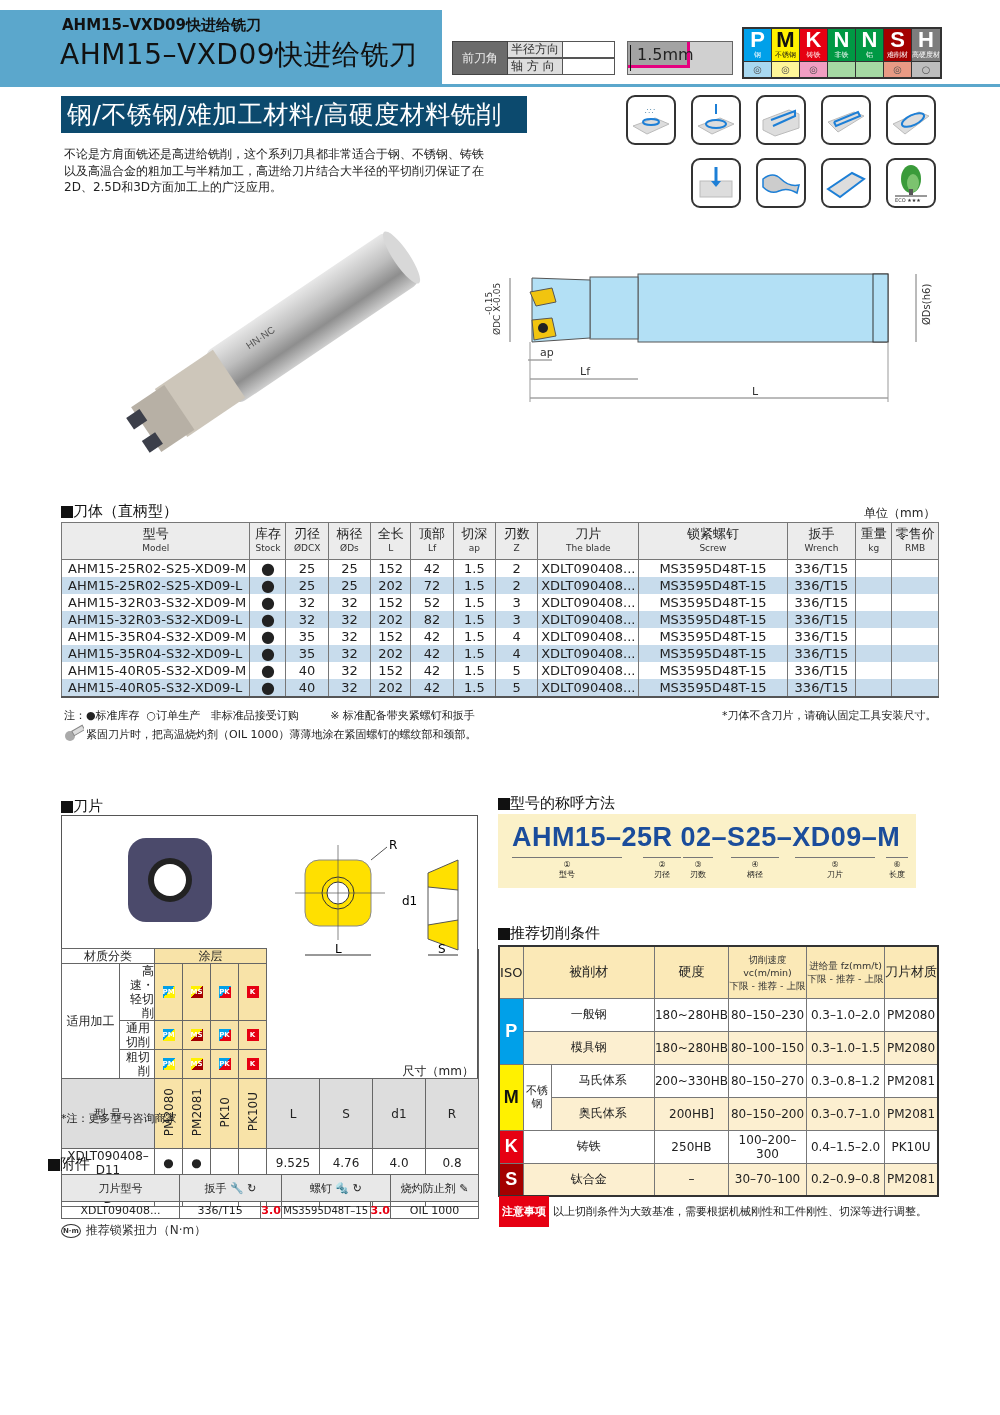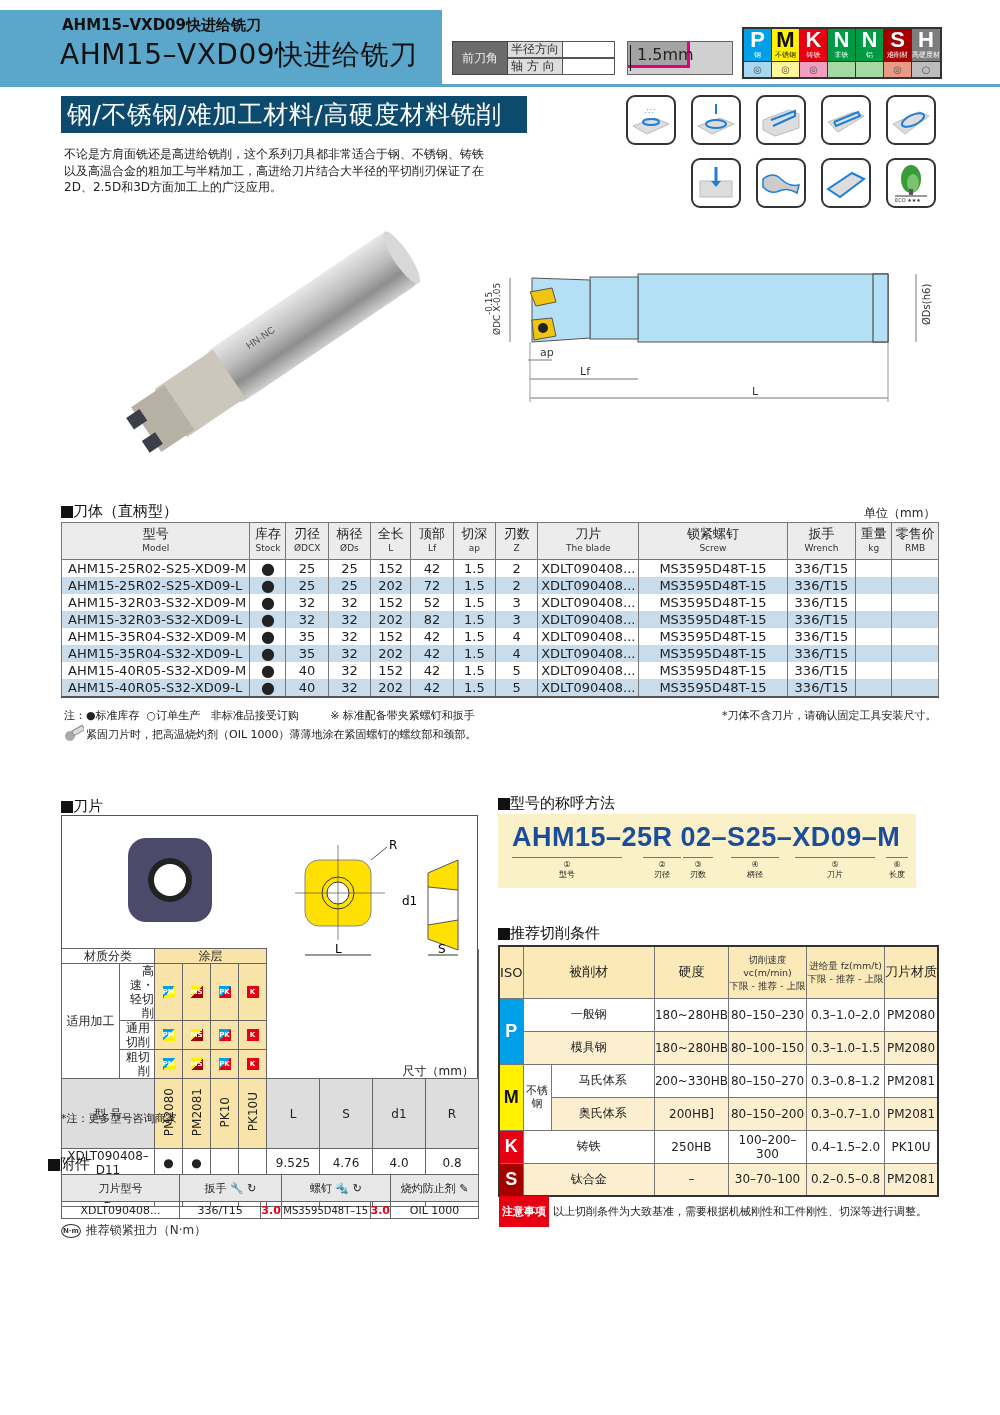--- a/index.html
+++ b/index.html
@@ -620,21 +620,21 @@
         <td class="d">250HB</td>
         <td class="d">100–200–300</td>
         <td class="d">0.4–1.5–2.0</td>
         <td class="d">PK10U</td>
       </tr>
       <tr class="alt">
         <td class="isoc" style="background:#a40000">S</td>
         <td colspan="2" class="d">钛合金</td>
         <td class="d">–</td>
         <td class="d">30–70–100</td>
-        <td class="d">0.2–0.5–0.8</td>
+        <td class="d">0.2–0.9–0.8</td>
         <td class="d">PM2081</td>
       </tr>
     </tbody>
   </table>
 <div class="abs warn">
     <b>注意事项</b>
     <span>以上切削条件为大致基准，需要根据机械刚性和工件刚性、切深等进行调整。</span>
   </div>
 
 <div class="abs sec" style="left:48px;top:1155px">

